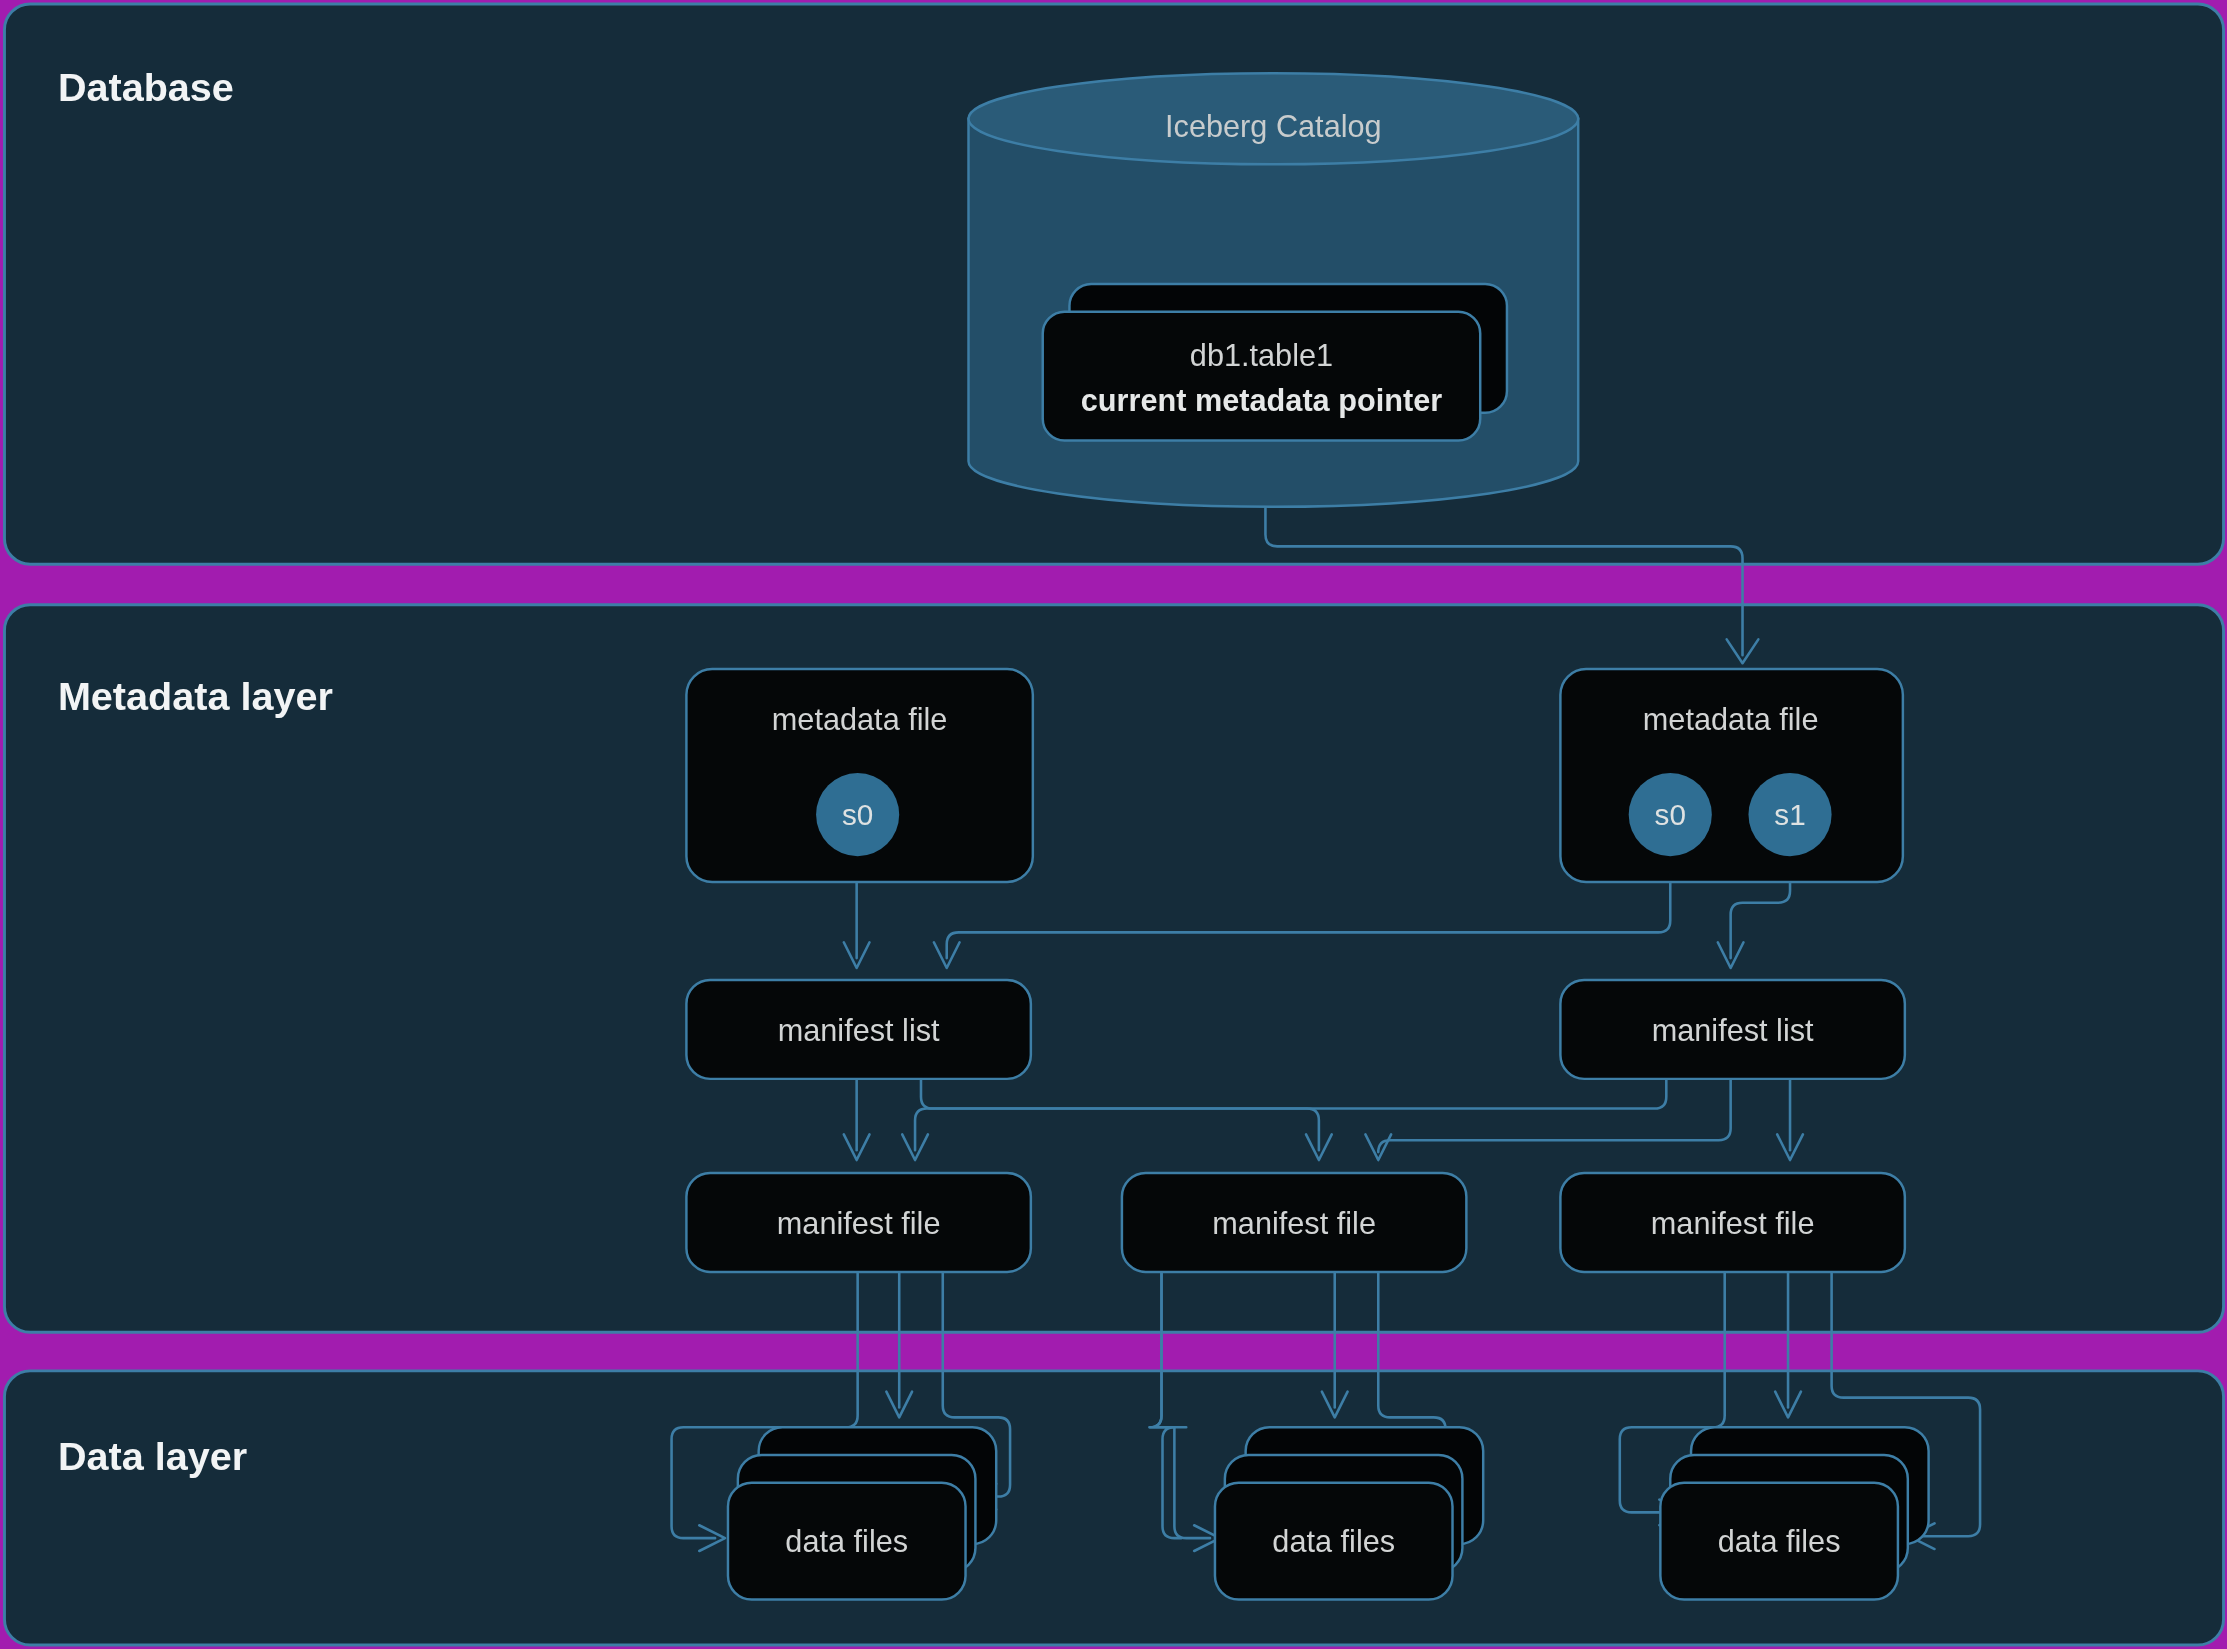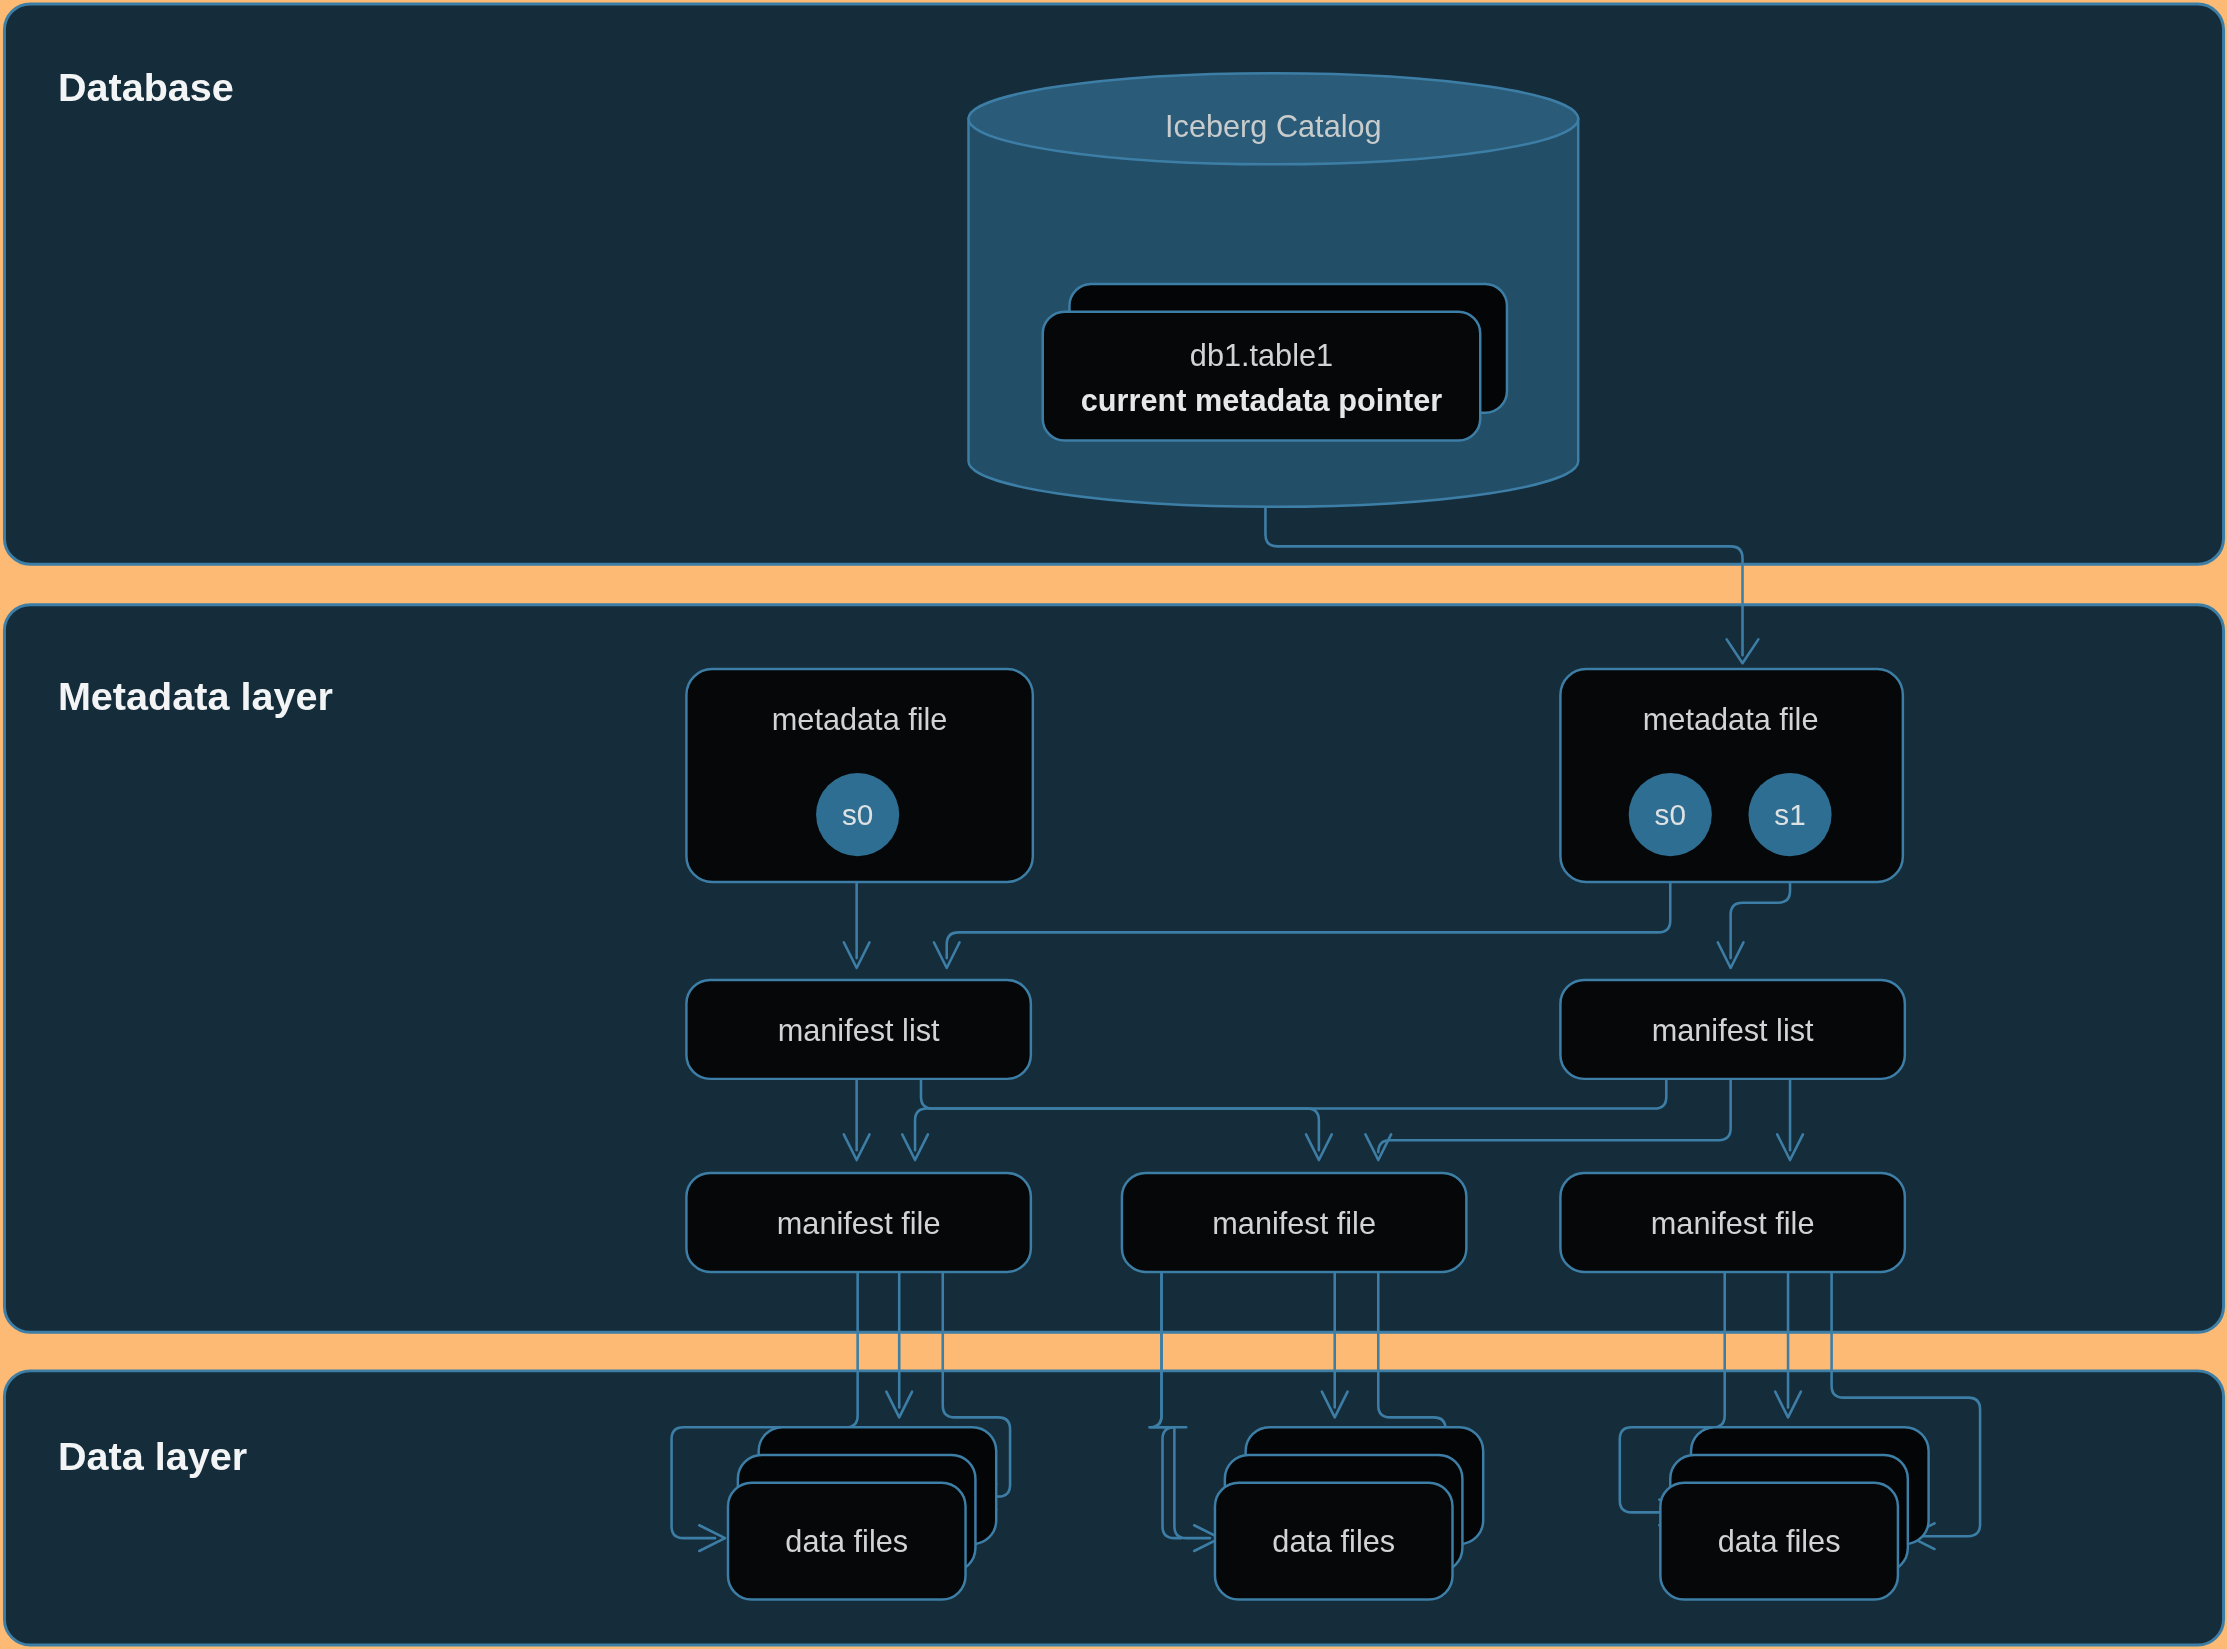--- a/index.html
+++ b/index.html
@@ -4,21 +4,21 @@
 <style>
   html, body {
     margin: 0;
     padding: 0;
     background: #0a0a0a;
   }
   #stage {
     position: relative;
     width: 2228px;
     height: 1649px;
-    background: #fdba74;
+    background: #a21caf;
     overflow: hidden;
     font-family: "Liberation Sans", sans-serif;
   }
   svg.diagram {
     position: absolute;
     top: 0; left: 0;
     width: 2228px;
     height: 1649px;
     display: block;
   }

